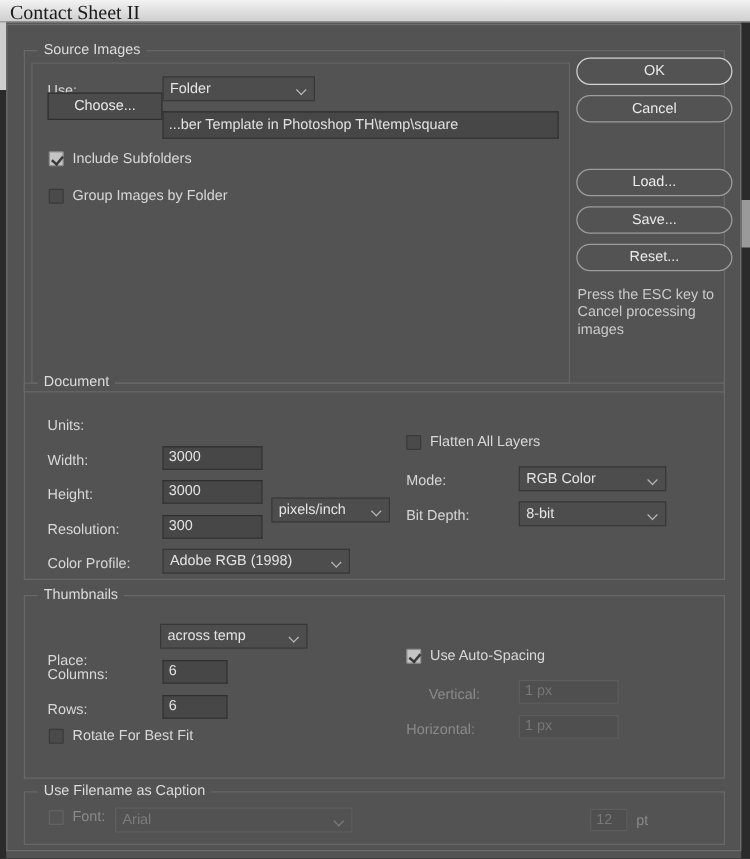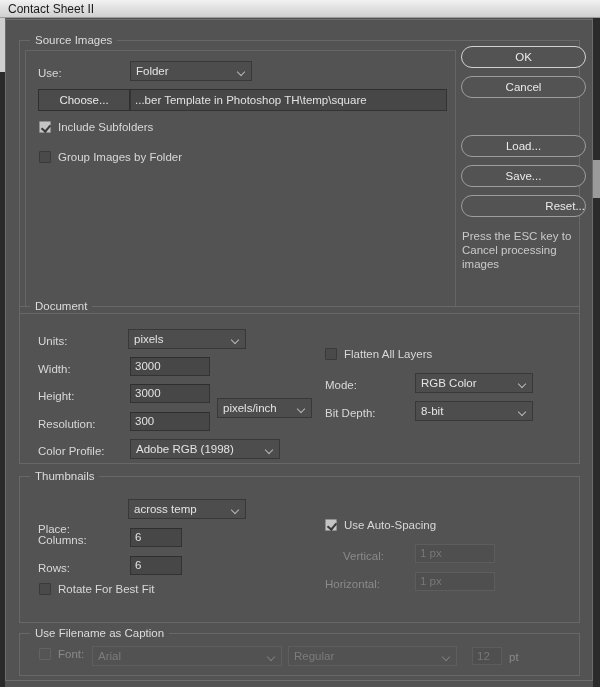--- a/index.html
+++ b/index.html
@@ -51,23 +51,23 @@
     position: absolute;
     left: 0; top: 0;
     width: 600px; height: 18px;
     background: linear-gradient(to bottom, #f2f2f2 0%, #e2e2e2 45%, #cfcfcf 100%);
     border-bottom: 1px solid #9a9a9a;
     box-sizing: border-box;
   }
   .titlebar-text {
     position: absolute;
     left: 8px; top: 2px;
-    font-size: 12px;
+    font-size: 16px;
     color: #1a1a1a;
-    font-family: Liberation Sans, sans-serif;
+    font-family: Liberation Serif, serif;
     white-space: nowrap;
   }
 
   
   .dialog {
     position: absolute;
     left: 5px; top: 19px;
     width: 588px; height: 662px;
     background: #535353;
     border: 1px solid #6d6d6d;
@@ -275,49 +275,45 @@
       <div class="legend">Source Images</div>
 
       <div class="inner-panel" style="left:5px; top:9px; width:431px; height:257px;"></div>
 
       <div class="lbl" style="left:18px; top:25px;">Use:</div>
       <div class="combo" style="left:110px; top:20px; width:122px; height:20px;">
         <span>Folder</span>
         <span class="chev"></span>
       </div>
 
-      <div class="btn-square" style="left:18px; top:48px; width:92px; height:22px;">Choose...</div>
+      <div class="btn-square" style="left:18px; top:33px; width:92px; height:22px;">Choose...</div>
       <div class="field" style="left:110px; top:48px; width:317px; height:22px; line-height:20px;">...ber Template in Photoshop TH\temp\square</div>
 
       <div class="checkrow" style="left:19px; top:80px;">
         <span class="cbox checked"></span>
         <span class="ctext">Include Subfolders</span>
       </div>
 
       <div class="checkrow" style="left:19px; top:110px;">
         <span class="cbox"></span>
         <span class="ctext">Group Images by Folder</span>
       </div>
     </div>
 
     <div class="btn" style="left:455px; top:56px; width:125px; height:22px;">Cancel</div>
     <div class="btn primary" style="left:455px; top:26px; width:125px; height:22px;">OK</div>
     <div class="btn" style="left:455px; top:115px; width:125px; height:22px;">Load...</div>
     <div class="btn" style="left:455px; top:145px; width:125px; height:22px;">Save...</div>
-    <div class="btn" style="left:455px; top:175px; width:125px; height:22px;text-align:right;">Reset...</div>
+    <div class="btn" style="left:455px; top:175px; width:125px; height:22px;">Reset...</div>
     <div class="helptext" style="left:456px; top:209px;">Press the ESC key to Cancel processing images</div>
 
     <div class="fieldset" style="left:13px; top:286px; width:561px; height:158px;">
       <div class="legend">Document</div>
 
       <div class="lbl" style="left:18px; top:27px;">Units:</div>
-      <div class="combo" style="left:108px; top:22px; width:118px; height:20px;">
-        <span>pixels</span>
-        <span class="chev"></span>
-      </div>
 
       <div class="lbl" style="left:18px; top:55px;">Width:</div>
       <div class="field" style="left:110px; top:50px; width:80px; height:19px;">3000</div>
 
       <div class="lbl" style="left:18px; top:82px;">Height:</div>
       <div class="field" style="left:110px; top:77px; width:80px; height:19px;">3000</div>
 
       <div class="lbl" style="left:18px; top:110px;">Resolution:</div>
       <div class="field" style="left:110px; top:105px; width:80px; height:19px;">300</div>
       <div class="combo" style="left:197px; top:91px; width:95px; height:20px;">
@@ -387,23 +383,19 @@
       <div class="checkrow" style="left:19px; top:14px;">
         <span class="cbox disabled"></span>
         <span class="ctext dim">Font:</span>
       </div>
 
       <div class="combo disabled" style="left:72px; top:12px; width:190px; height:20px;">
         <span>Arial</span>
         <span class="chev"></span>
       </div>
 
-      <div class="combo disabled" style="left:268px; top:12px; width:169px; height:20px;">
-        <span>Regular</span>
-        <span class="chev"></span>
-      </div>
 
       <div class="field disabled" style="left:452px; top:13px; width:30px; height:18px; line-height:16px;">12</div>
       <div class="lbl dim" style="left:489px; top:16px;">pt</div>
     </div>
 
   </div>
 </div>
 
 </body></html>

